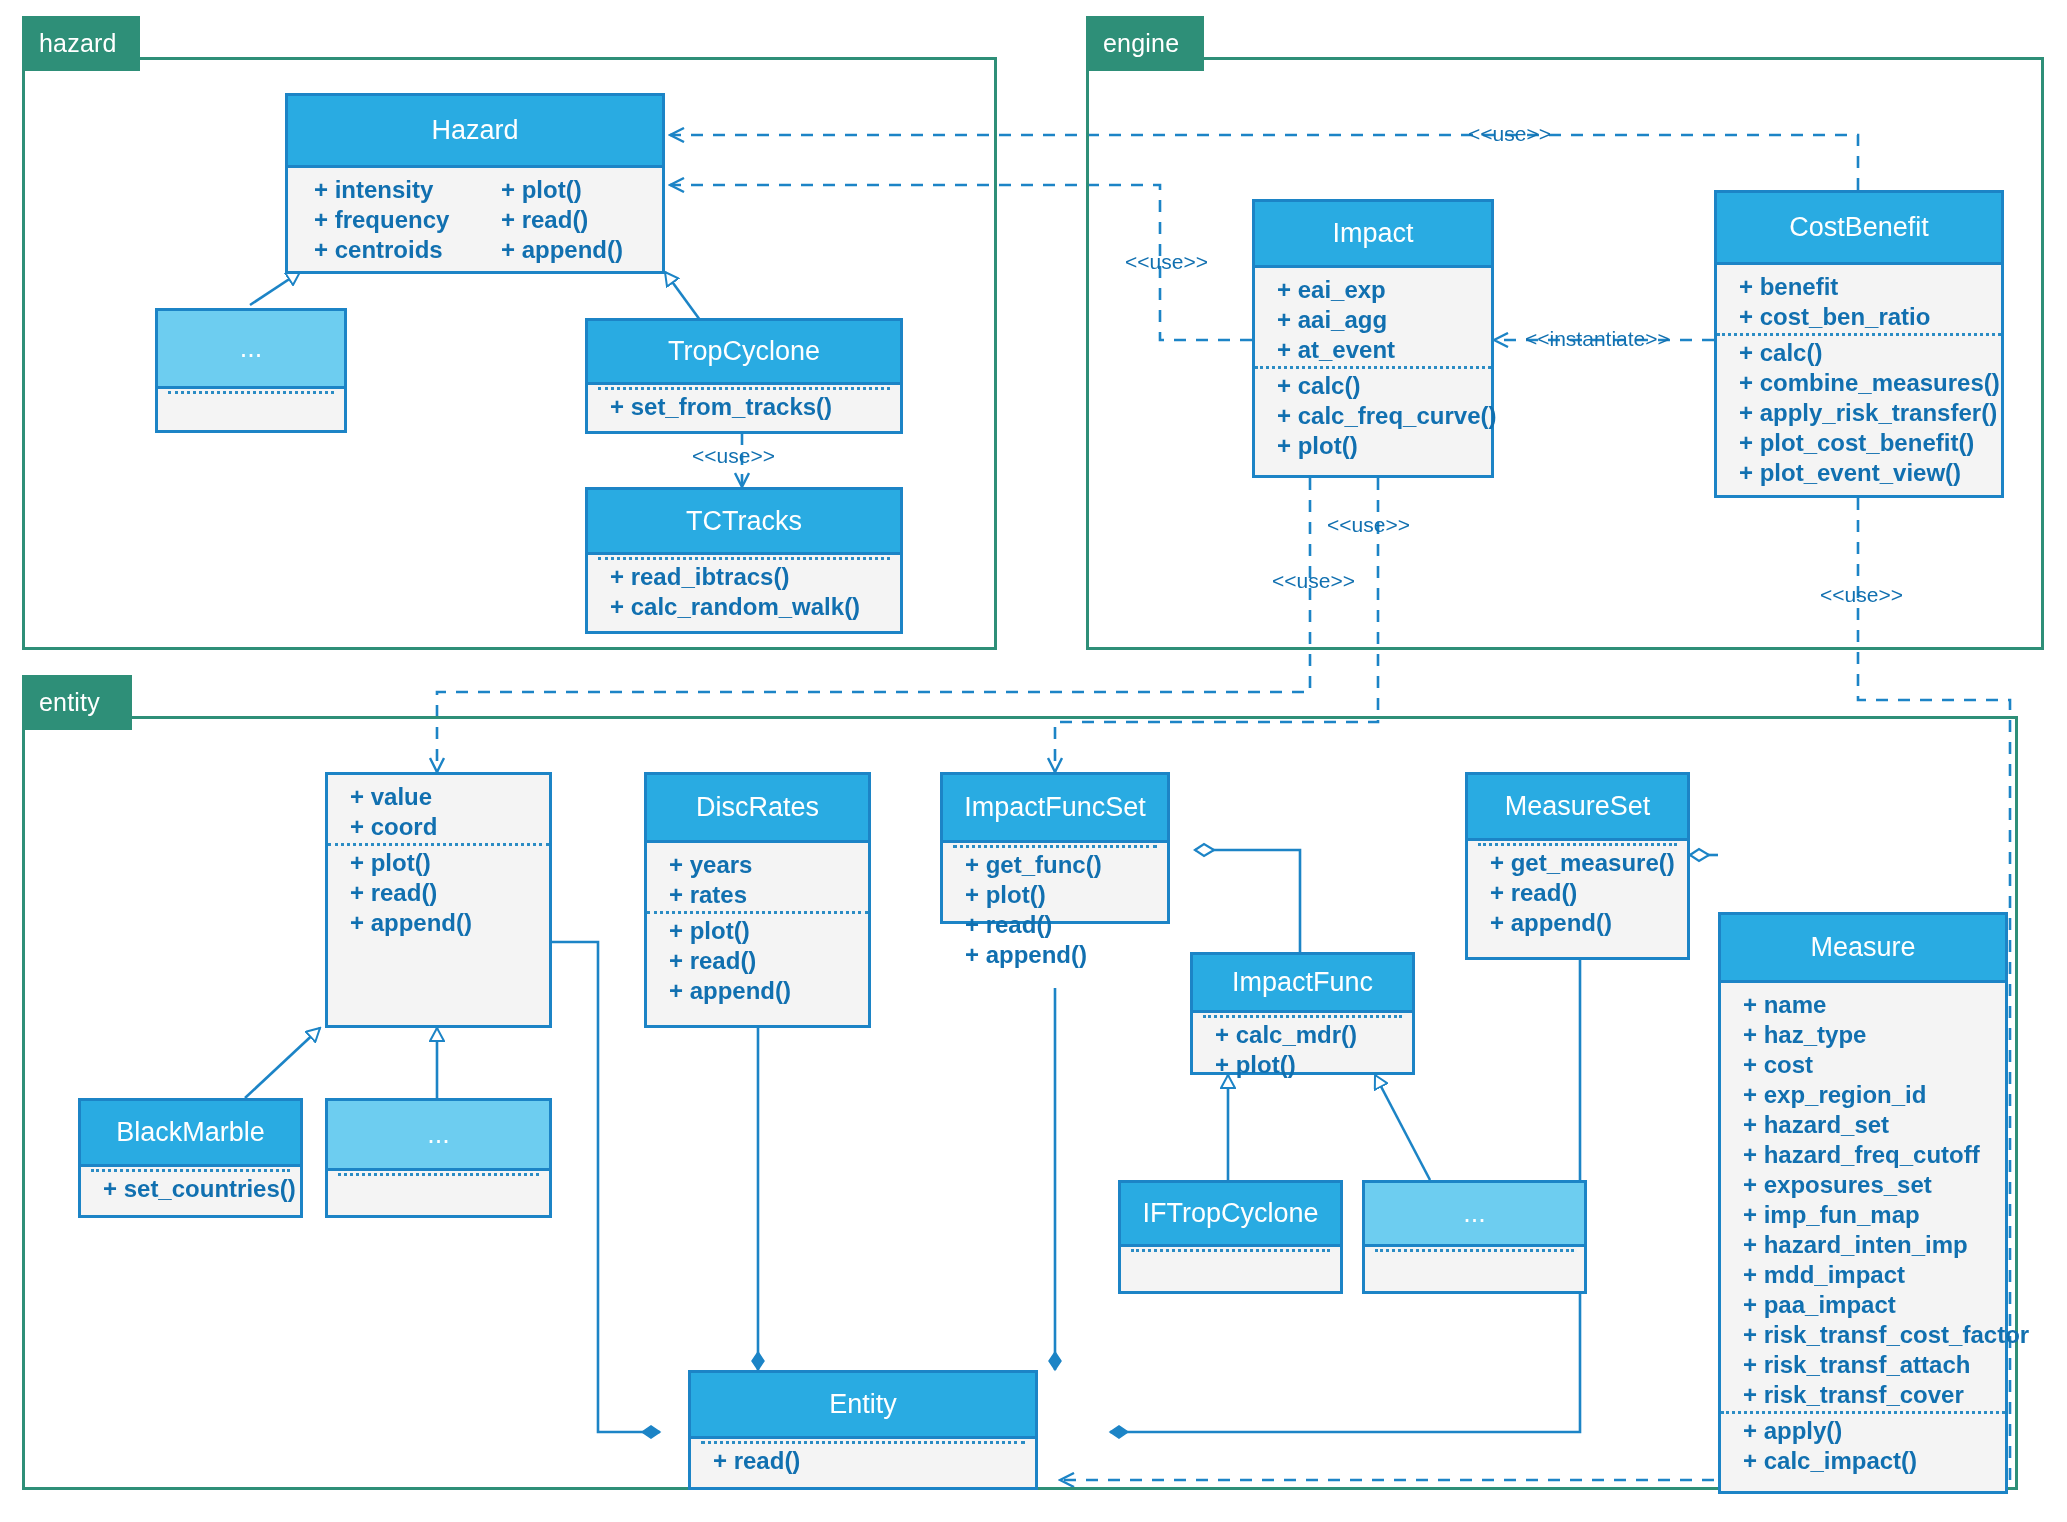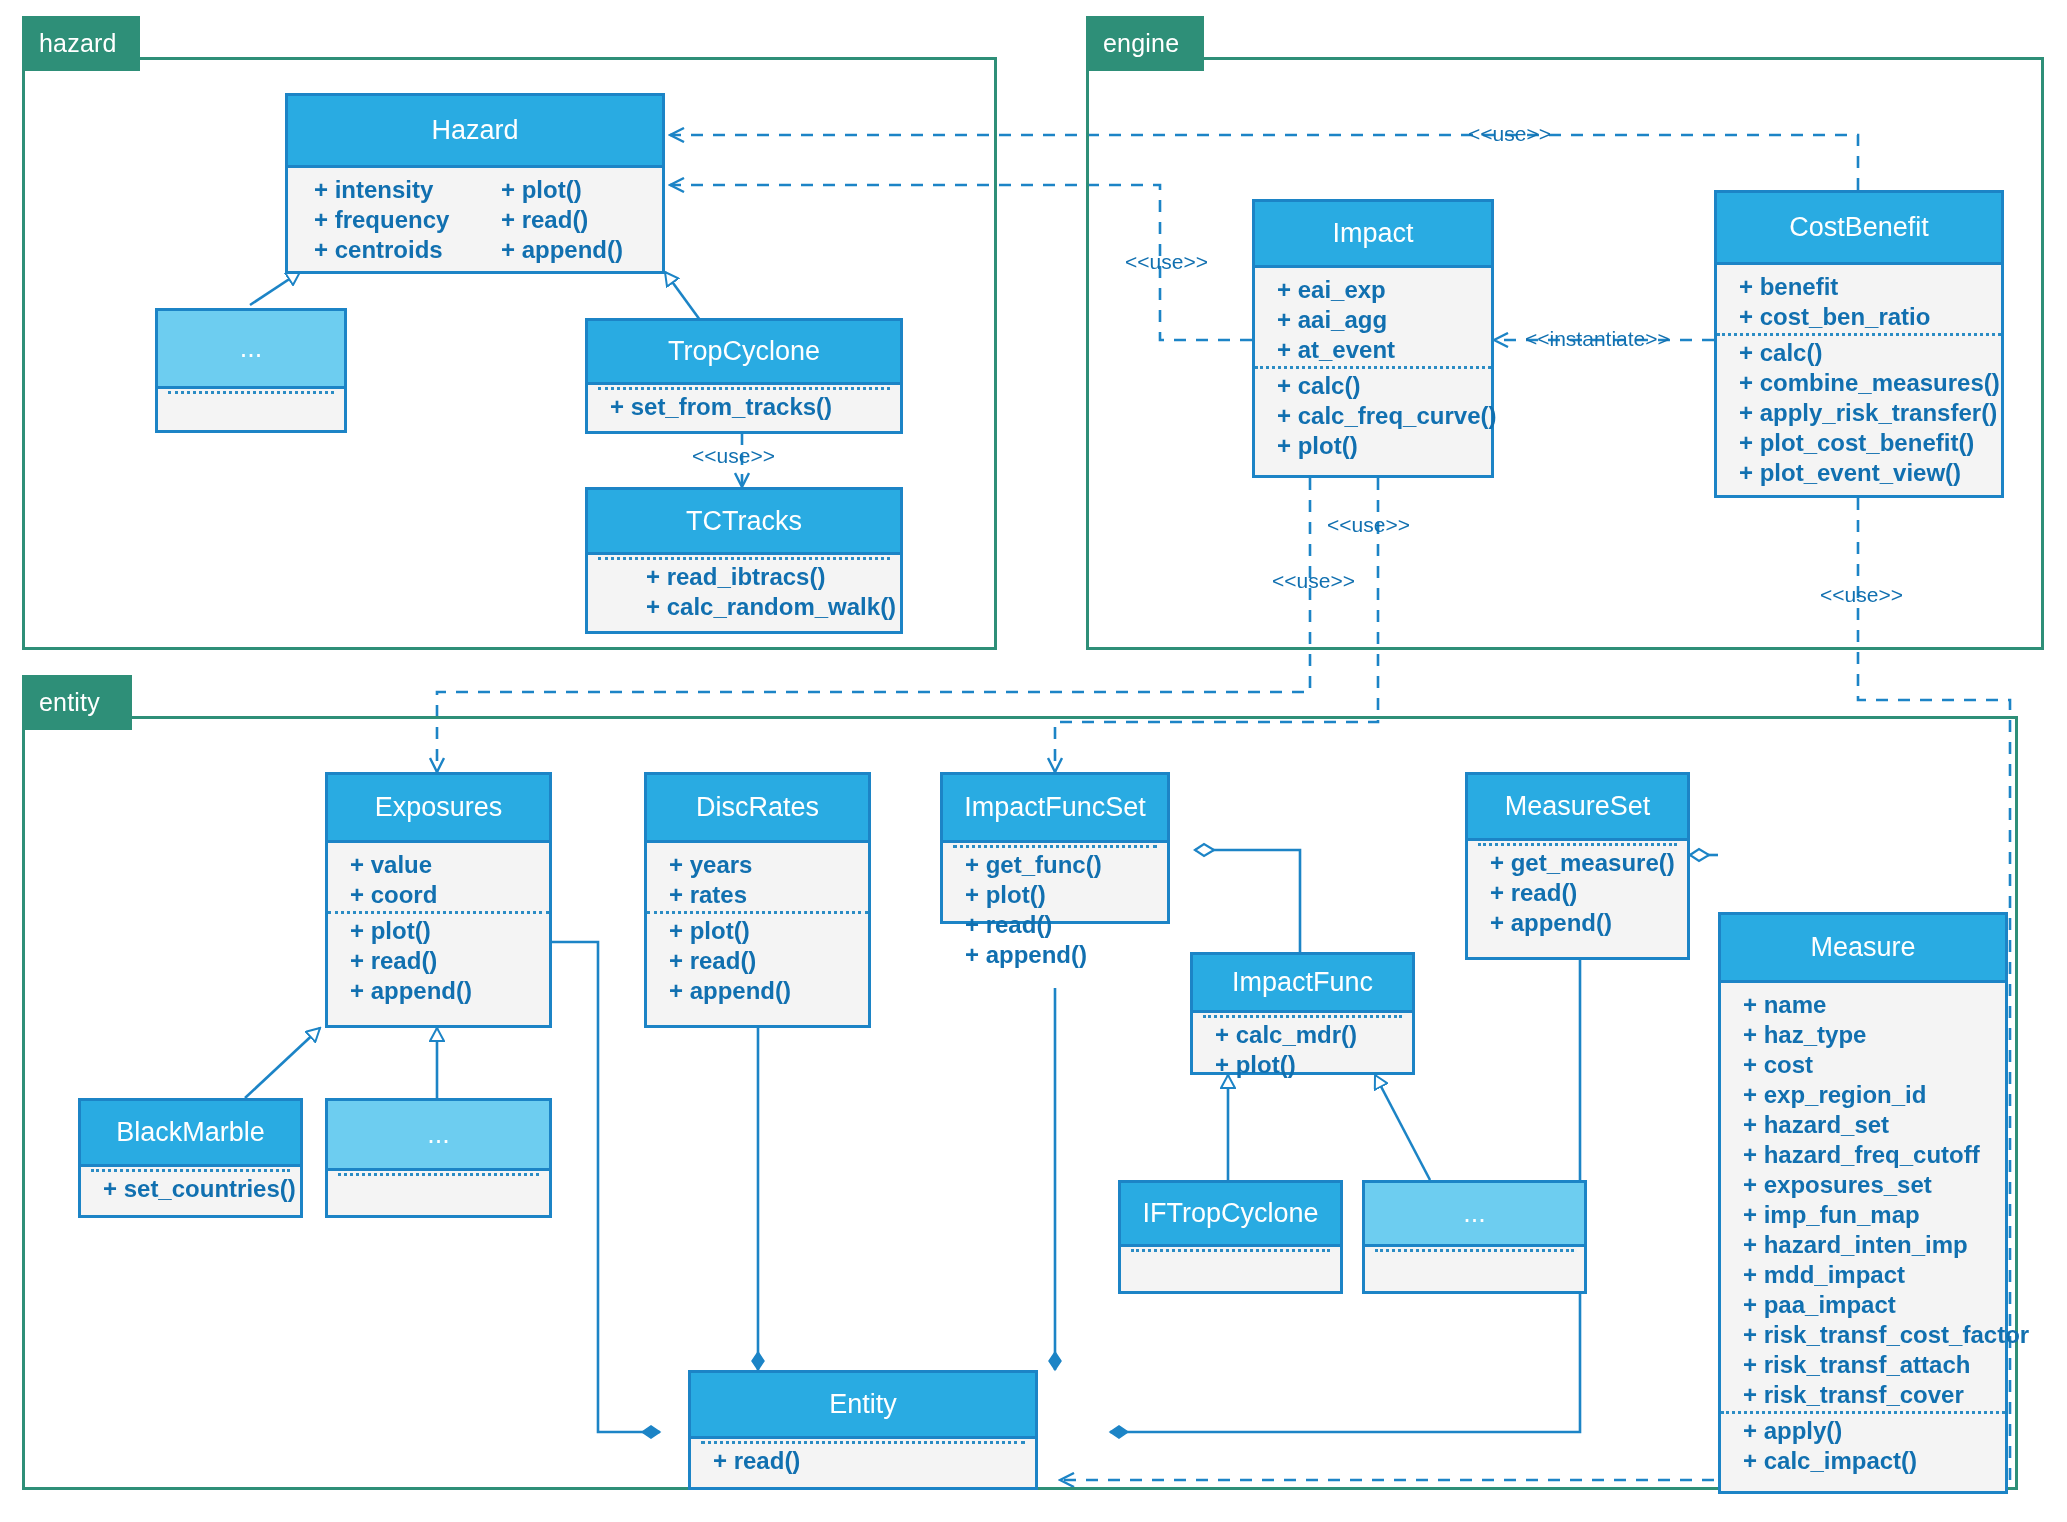--- a/index.html
+++ b/index.html
@@ -137,21 +137,21 @@
 
   <div class="cls" style="left:585px;top:318px;width:318px;height:116px;">
     <div class="hd" style="height:64px;">TropCyclone</div>
     <div class="bd sep-top" style="height:50px;">
       <div class="mem">+ set_from_tracks()</div>
     </div>
   </div>
 
   <div class="cls" style="left:585px;top:487px;width:318px;height:147px;">
     <div class="hd" style="height:65px;">TCTracks</div>
-    <div class="bd sep-top" style="height:82px;padding-left:36px;">
+    <div class="bd sep-top" style="height:82px;">
       <div class="mem">+ read_ibtracs()</div>
       <div class="mem">+ calc_random_walk()</div>
     </div>
   </div>
 
   <div class="cls" style="left:1252px;top:199px;width:242px;height:279px;">
     <div class="hd" style="height:66px;">Impact</div>
     <div class="bd" style="height:213px;">
       <div class="mem">+ eai_exp</div>
       <div class="mem">+ aai_agg</div>
@@ -169,21 +169,20 @@
       <div class="mem">+ cost_ben_ratio</div>
       <div class="mem divider">+ calc()</div>
       <div class="mem">+ combine_measures()</div>
       <div class="mem">+ apply_risk_transfer()</div>
       <div class="mem">+ plot_cost_benefit()</div>
       <div class="mem">+ plot_event_view()</div>
     </div>
   </div>
 
   <div class="cls" style="left:325px;top:772px;width:227px;height:256px;">
-    <div class="hd" style="height:68px;">Exposures</div>
     <div class="bd" style="height:185px;">
       <div class="mem">+ value</div>
       <div class="mem">+ coord</div>
       <div class="mem divider">+ plot()</div>
       <div class="mem">+ read()</div>
       <div class="mem">+ append()</div>
     </div>
   </div>
 
   <div class="cls" style="left:78px;top:1098px;width:225px;height:120px;">

